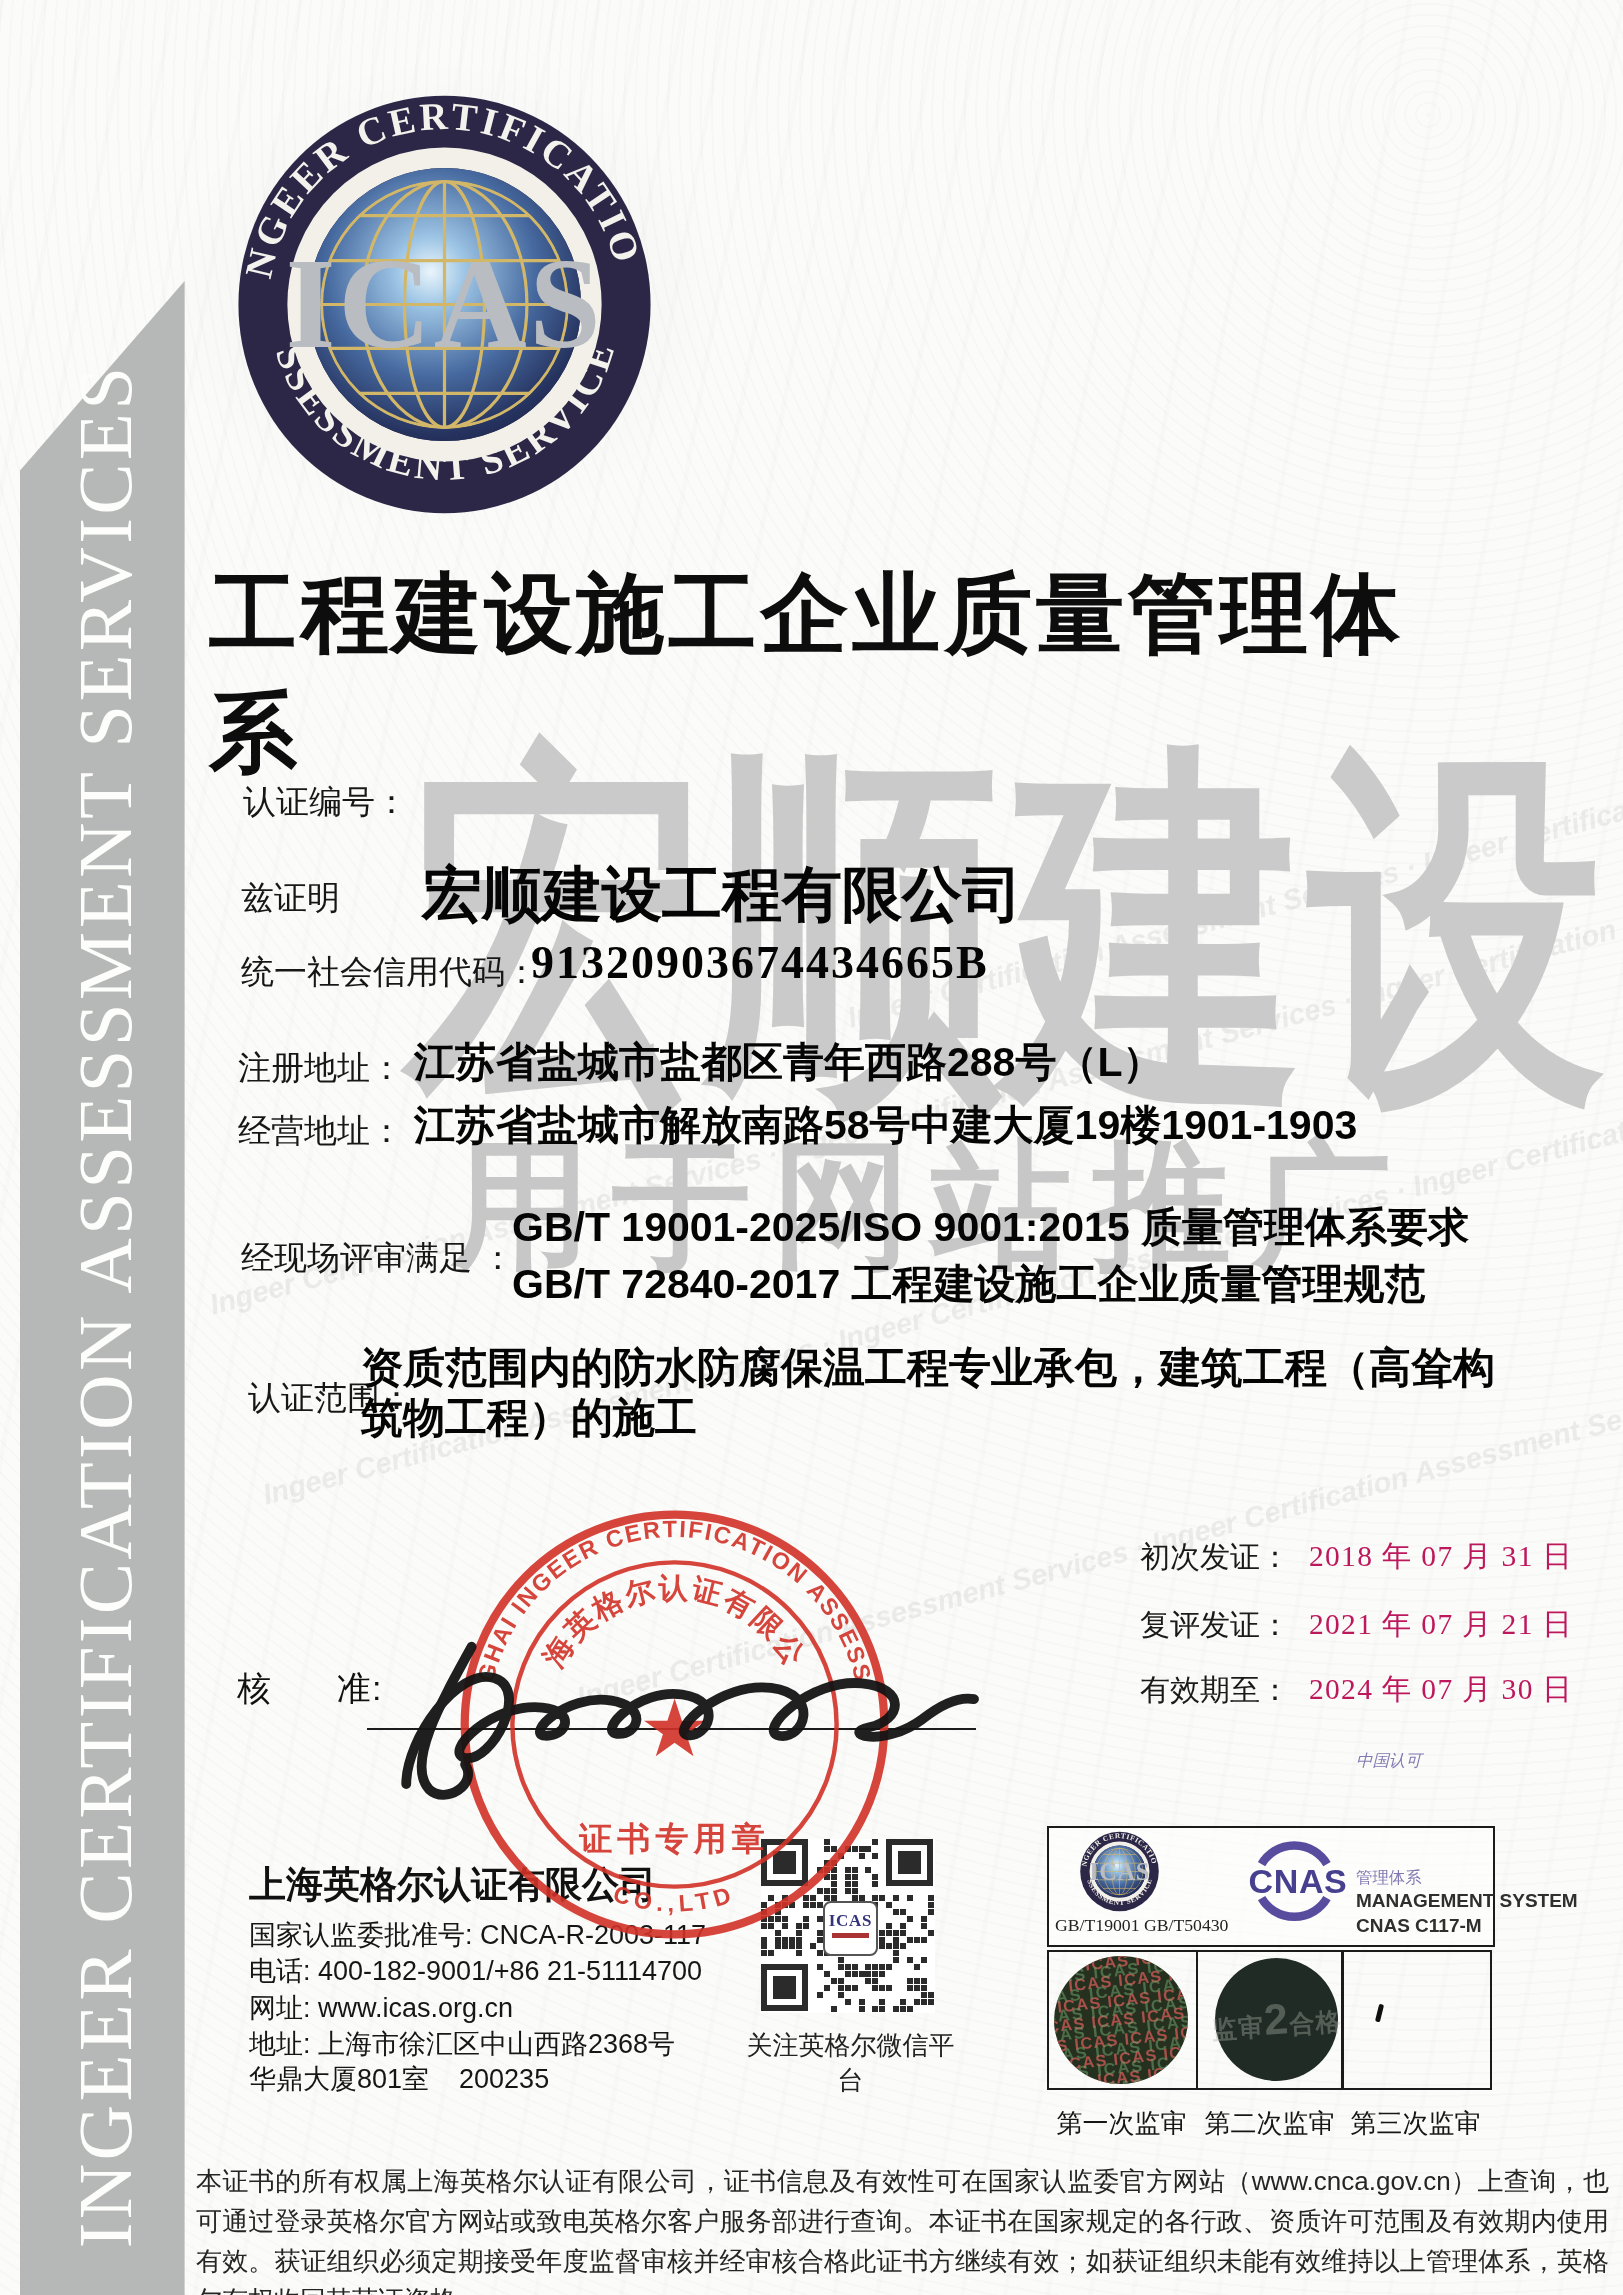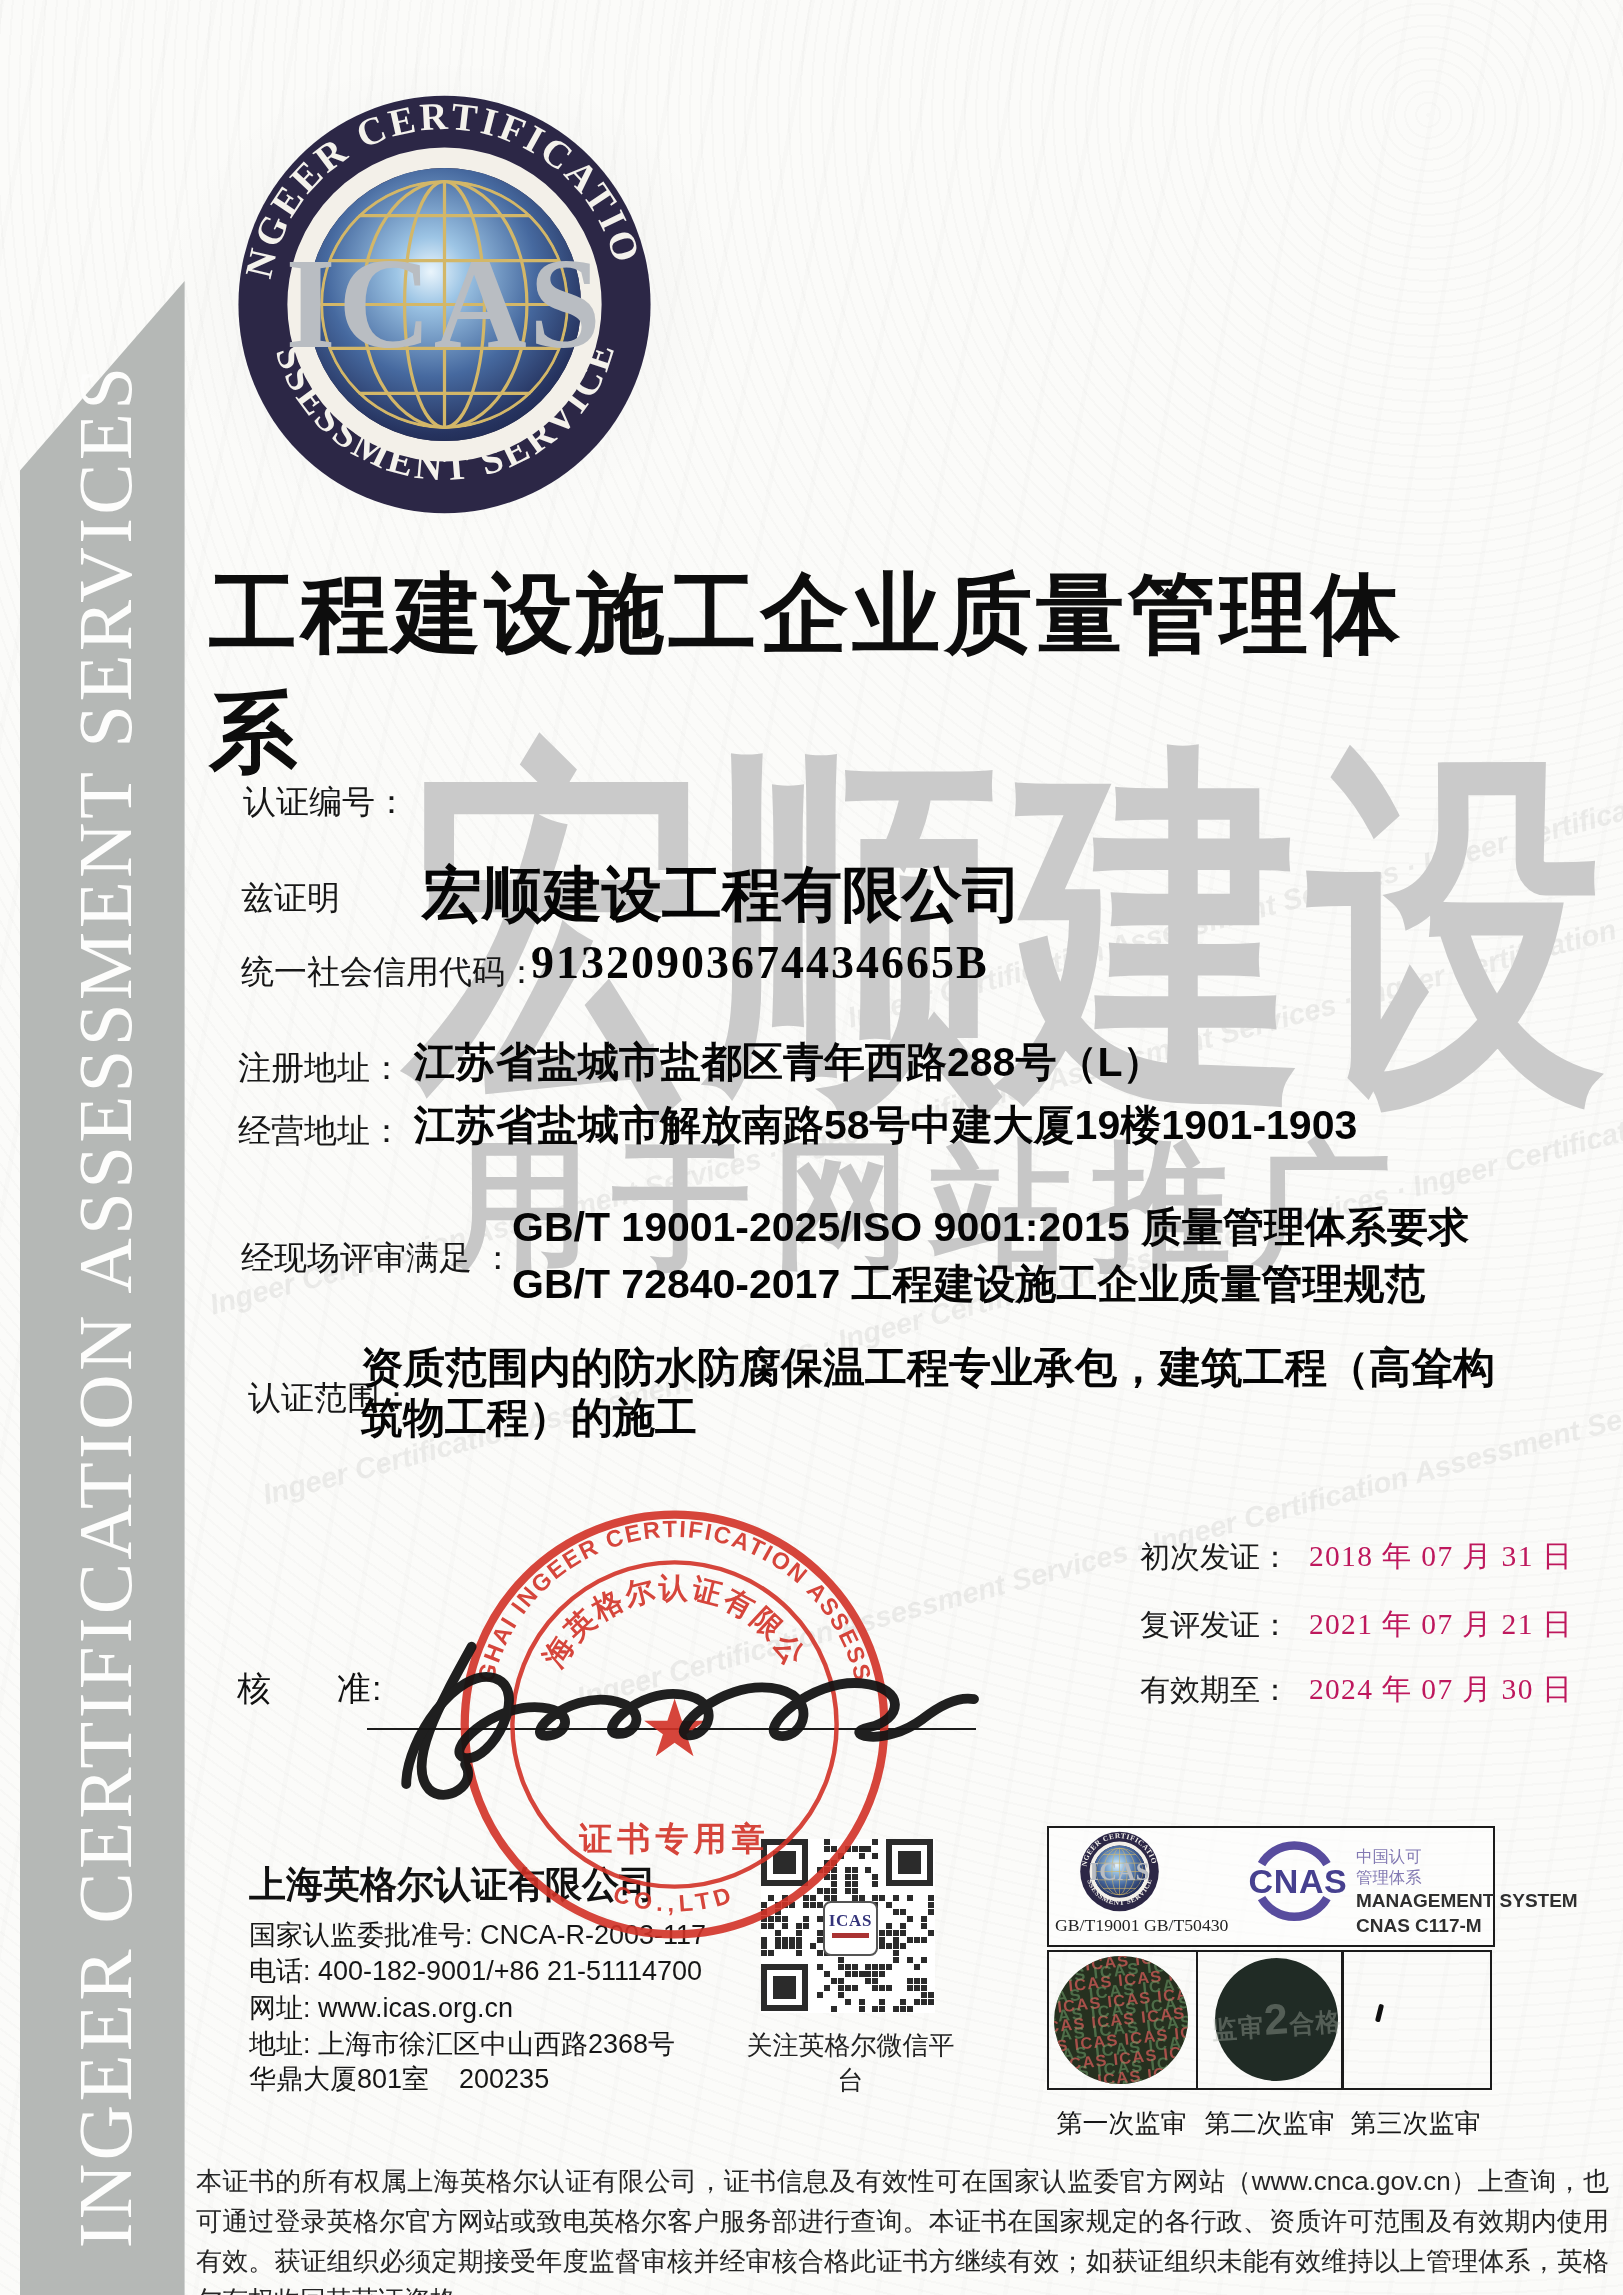--- a/index.html
+++ b/index.html
@@ -405,21 +405,21 @@
   </svg>
   <div class="abs gbt">GB/T19001 GB/T50430</div>
   <svg class="abs" style="left:1247px;top:1838px;z-index:4;" width="105" height="85" viewBox="0 0 160 130">
     <g fill="none" stroke="#584c9e" stroke-width="13">
       <path d="M 22,40 A 58,58 0 0 1 122,40"></path>
       <path d="M 122,92 A 58,58 0 0 1 22,92"></path>
     </g>
     <path d="M 20,52 A 60,60 0 0 0 124,52 L 124,80 A 60,60 0 0 0 20,80 Z" fill="#ffffff"></path>
     <text x="2" y="84" font-size="52" font-weight="bold" fill="#46408f" letter-spacing="1" font-family="Liberation Sans, sans-serif">CNAS</text>
   </svg>
-  <div class="abs cnas-txt-sm" style="left:1356px;top:1846px;z-index:4;">中国认可</div>
+  <div class="abs cnas-txt-sm" style="left:1356px;top:1750px;z-index:4;font-style:italic;">中国认可</div>
   <div class="abs cnas-txt-sm" style="left:1356px;top:1867px;z-index:4;">管理体系</div>
   <div class="abs cnas-txt-b" style="left:1356px;top:1888px;z-index:4;">MANAGEMENT SYSTEM</div>
   <div class="abs cnas-txt-b" style="left:1356px;top:1913px;z-index:4;">CNAS C117-M</div>
 
   <div class="abs sbox" style="left:1047px;width:151px;"></div>
   <div class="abs sbox" style="left:1196px;width:148px;"></div>
   <div class="abs sbox" style="left:1341px;width:151px;"></div>
   <div class="abs stick1">
     <div class="t1">ICAS ICAS ICAS ICAS ICAS ICAS ICAS ICAS ICAS ICAS ICAS ICAS ICAS ICAS ICAS ICAS ICAS ICAS ICAS ICAS ICAS ICAS ICAS ICAS ICAS ICAS ICAS ICAS </div>
     <div class="t2">ICAS ICAS ICAS ICAS ICAS ICAS ICAS ICAS ICAS ICAS ICAS ICAS ICAS ICAS ICAS ICAS ICAS ICAS ICAS ICAS ICAS ICAS ICAS ICAS ICAS ICAS ICAS ICAS </div>

